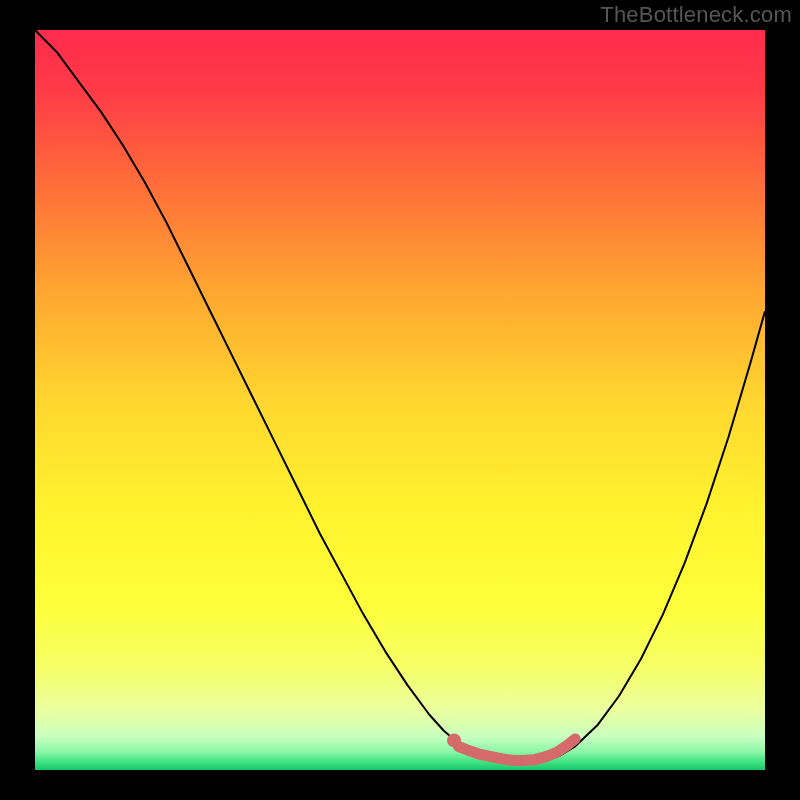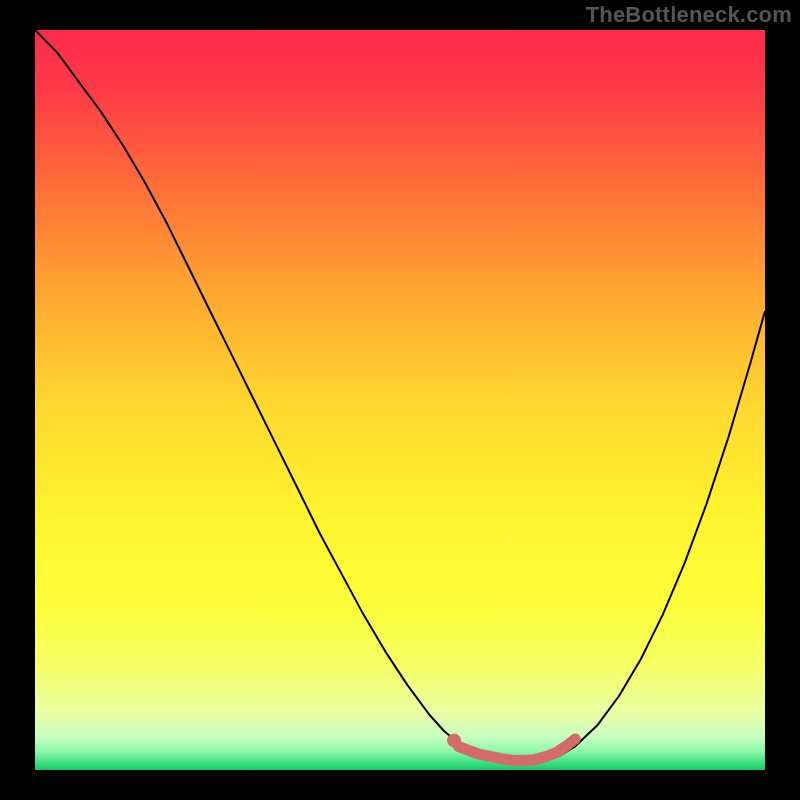--- a/index.html
+++ b/index.html
@@ -4,21 +4,21 @@
 <style>
   * { margin: 0; padding: 0; box-sizing: border-box; }
   html, body { width: 800px; height: 800px; overflow: hidden; background: #000; }
   .container { position: relative; width: 800px; height: 800px; background: #000; }
   .watermark {
     position: absolute;
     top: 2px;
     right: 8px;
     font-family: Arial, Helvetica, sans-serif;
     font-size: 22px;
-    font-weight: bold;
+    font-weight: normal;
     color: #565656;
     z-index: 10;
     letter-spacing: 0.2px;
   }
   .plot-area {
     position: absolute;
     left: 35px;
     top: 30px;
     width: 730px;
     height: 740px;

